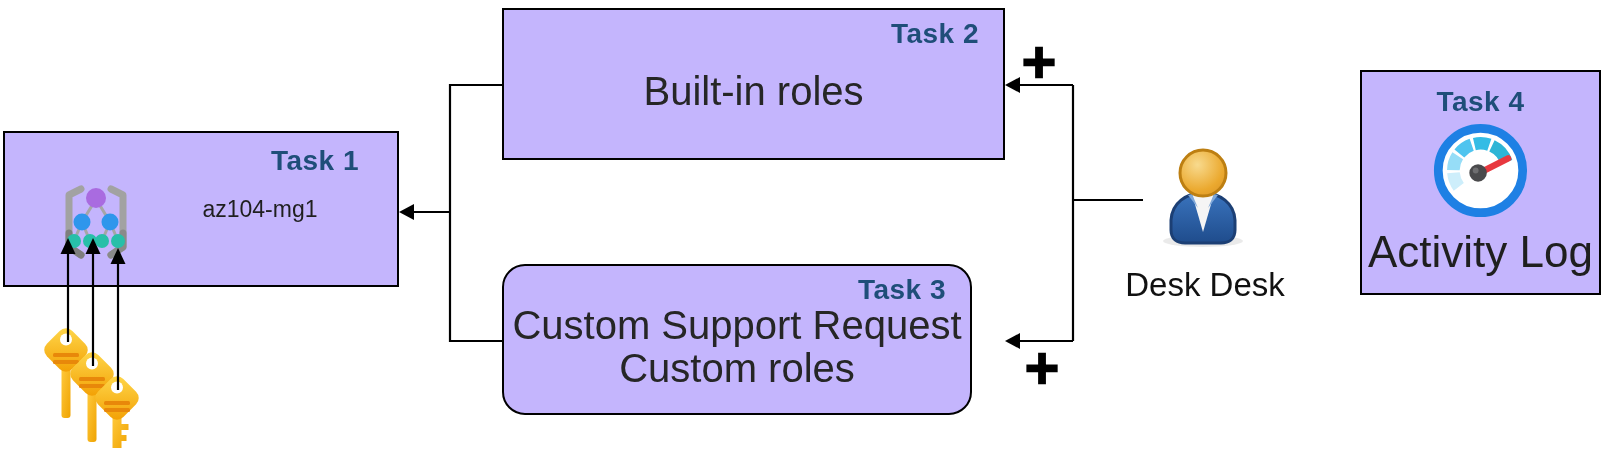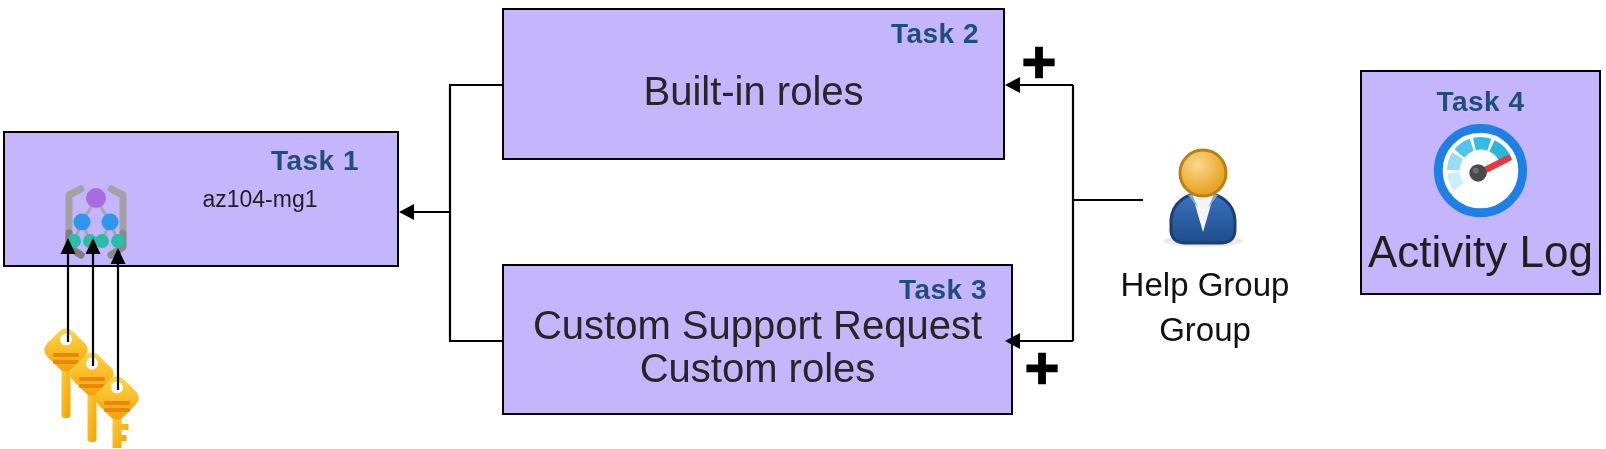--- a/index.html
+++ b/index.html
@@ -1,22 +1,22 @@
 <!DOCTYPE html>
 <html><head>
 <meta charset="utf-8">
 <style>
   html,body{margin:0;padding:0;background:#fff;}
   #canvas{position:relative;width:1606px;height:449px;background:#fff;
           font-family:"Liberation Sans",sans-serif;overflow:hidden;}
 
   .box{position:absolute;background:#c4b5fd;border:2px solid #000;box-sizing:border-box;}
-  #task1{left:3px;top:131px;width:396px;height:136px;}
+  #task1{left:3px;top:131px;width:396px;height:156px;}
   #task2{left:502px;top:8px;width:503px;height:152px;}
-  #task3{left:502px;top:264px;width:511px;height:151px;}
+  #task3{left:502px;top:264px;width:470px;height:151px;border-radius:23px;}
   #task4{left:1352px;top:70px;width:241px;height:225px;display:flex;flex-direction:column;align-items:center;margin-left:8px;}
 
   .badge{position:absolute;top:8px;font-weight:bold;font-size:28px;color:#1F4E79;letter-spacing:.5px;}
   #task1 .badge{right:38px;top:12px;}
   #task2 .badge,#task3 .badge{right:24px;}
 
   .lines{position:absolute;left:0;right:0;top:0;bottom:0;display:flex;flex-direction:column;
          align-items:center;justify-content:center;padding-top:14px;font-size:40px;line-height:43px;color:#262626;}
 
   #t1label{position:absolute;left:132px;right:14px;top:0;bottom:0;display:flex;
@@ -163,22 +163,21 @@
     </defs>
     <ellipse cx="45" cy="95" rx="40" ry="6" fill="#D9D9D9" opacity="0.55"></ellipse>
     <path d="M45,47 C28,47 14,57 13,74 L13,84 C13,93 19,97 27,97 L63,97 C71,97 77,93 77,84 L77,74 C76,57 62,47 45,47 Z" fill="url(#gBody)" stroke="#1C3F74" stroke-width="3"></path>
     <path d="M34,48 L45,86 L56,48 Z" fill="#F5F5F5"></path>
     <path d="M30,49 L34,48 L40,62 Z" fill="#7FA8D9"></path>
     <path d="M60,49 L56,48 L50,62 Z" fill="#7FA8D9"></path>
     <circle cx="45" cy="27" r="23" fill="url(#gHead)" stroke="#BD7F12" stroke-width="3"></circle>
   </svg>
 
   <div id="helpdesk">
-    <div>Help Group</div>
-    <div>Group</div>
+    <div>Desk Desk</div>
   </div>
 
   <svg id="overlay" width="1606" height="449" viewBox="0 0 1606 449">
     <g stroke="#000" stroke-width="2.2" fill="none">
       <path d="M502,85 H450 V341 H502"></path>
       <line x1="450" y1="212" x2="410" y2="212"></line>
       <path d="M1073,85 V341"></path>
       <line x1="1073" y1="85" x2="1018" y2="85"></line>
       <line x1="1073" y1="341" x2="1018" y2="341"></line>
       <line x1="1143" y1="200" x2="1073" y2="200"></line>

